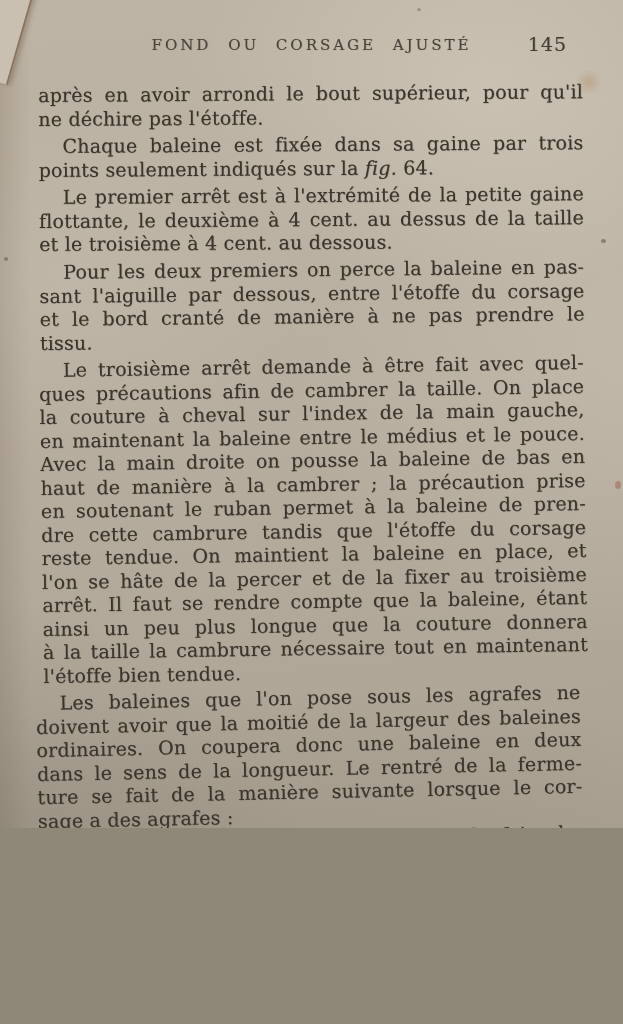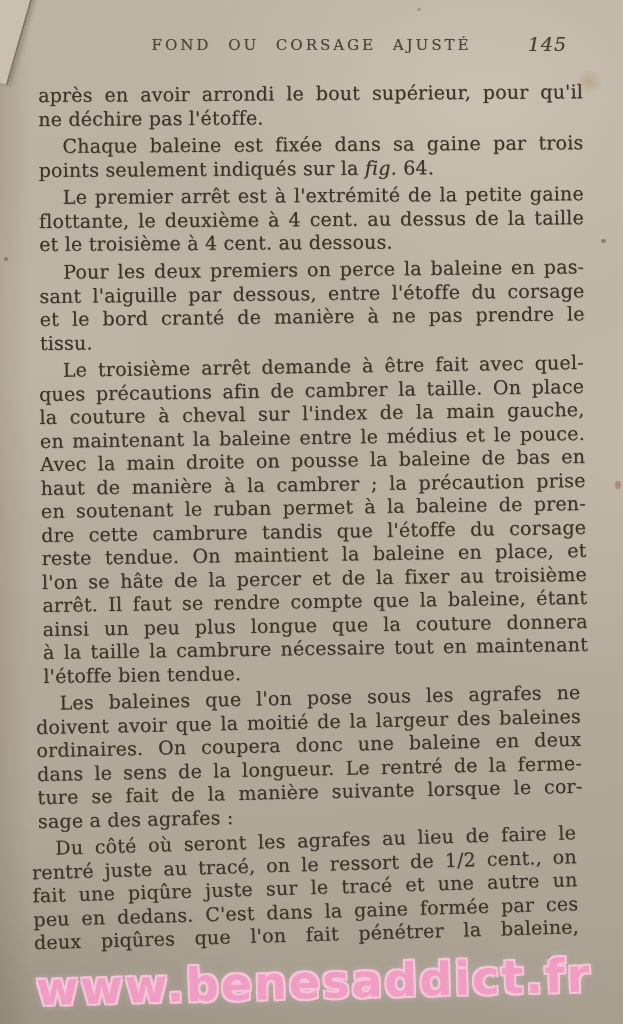--- a/index.html
+++ b/index.html
@@ -1,18 +1,18 @@
 <!DOCTYPE html>
 <html><head>
 <meta charset="utf-8">
 <style>
   html,body{margin:0;padding:0;}
   body{width:623px;height:1024px;overflow:hidden;background:#8f8778;}
   .photo{
-    position:relative;width:623px;height:1024px;overflow:hidden;
+    position:relative;width:623px;height:828px;overflow:hidden;
     font-family:"DejaVu Serif", serif;
     background-color:#b5ab9c;
     background-image:
       radial-gradient(ellipse 430px 300px at 78% 10%, rgba(238,232,219,0.28), rgba(238,232,219,0) 70%),
       radial-gradient(ellipse 520px 430px at 104% 42%, rgba(231,225,212,0.20), rgba(231,225,212,0) 70%),
       radial-gradient(ellipse 620px 520px at -12% 112%, rgba(62,52,40,0.18), rgba(62,52,40,0) 65%),
       radial-gradient(ellipse 760px 230px at 50% 103%, rgba(88,80,68,0.12), rgba(88,80,68,0) 72%),
       radial-gradient(ellipse 380px 260px at 12% 34%, rgba(222,214,200,0.16), rgba(222,214,200,0) 70%),
       linear-gradient(to right, rgba(92,74,54,0.16) 0px, rgba(92,74,54,0) 5%),
       linear-gradient(175deg, #beb4a5 0%, #b8aea0 48%, #aba294 100%);
@@ -25,21 +25,20 @@
   }
   .header{position:absolute;top:36px;left:0;width:623px;height:22px;color:#48413a;}
   .running-title{
     position:absolute;left:0;width:100%;text-align:center;
     font-size:15px;letter-spacing:3px;word-spacing:9px;color:#4b443c;
     text-shadow:0.4px 0.4px 0.7px rgba(70,62,52,0.45);
   }
   .page-number{
     position:absolute;right:56px;top:-3px;font-size:19px;letter-spacing:1px;color:#453e35;
     text-shadow:0.4px 0.4px 0.7px rgba(70,62,52,0.45);
-    font-style:italic;
   }
   .text-block{
     position:absolute;left:38px;top:84px;width:545px;
     color:#3b342b;font-size:19px;letter-spacing:0.2px;
     text-shadow:0.35px 0.35px 0.7px rgba(59,52,43,0.5);
     transform:rotate(-0.4deg);transform-origin:top left;
   }
   .paragraph{margin:0 0 4px 0;transform-origin:left center;}
   .paragraph.p4{transform:rotate(-0.2deg);}
   .paragraph.p5{transform:rotate(-0.45deg);}

